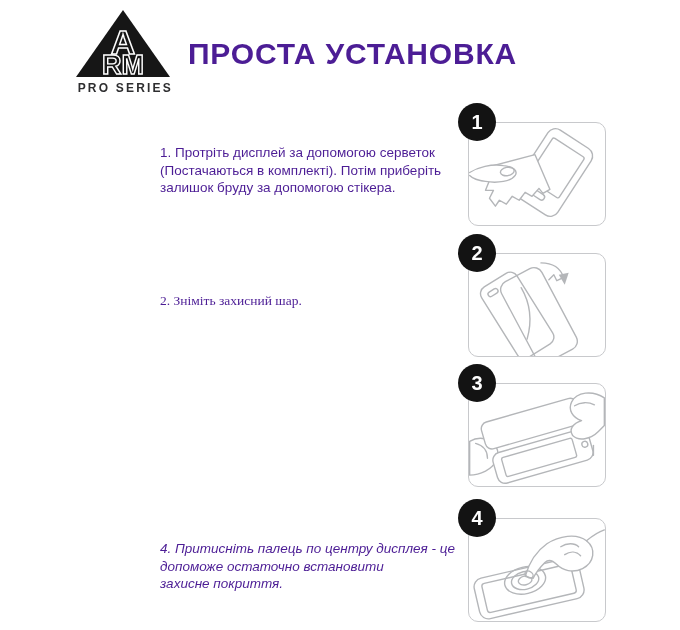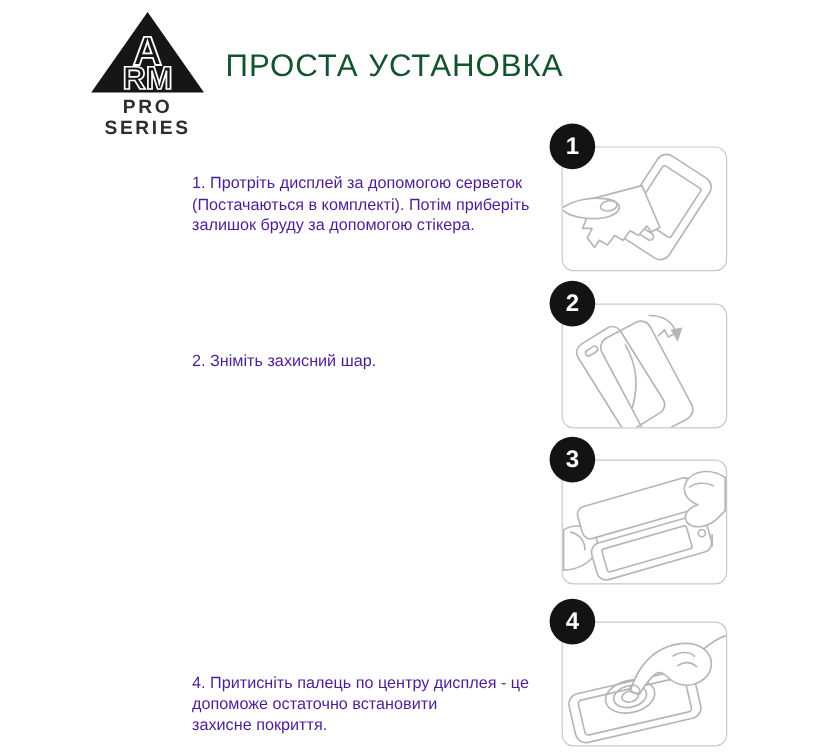--- a/index.html
+++ b/index.html
@@ -1,34 +1,34 @@
 <!DOCTYPE html>
 <html><head>
 <meta charset="utf-8">
 <style>
   html,body{margin:0;padding:0;background:#fff;}
   .page{position:relative;width:680px;height:630px;background:#ffffff;
         font-family:"Liberation Sans",sans-serif;overflow:hidden;}
 
   
   .logo-svg{position:absolute;left:74px;top:8px;}
-  .logo-series{position:absolute;left:73px;top:81px;width:100px;text-align:center;
-               font-size:16px;font-weight:bold;letter-spacing:2.2px;color:#2e2e30;}
+  .logo-series{position:absolute;left:73px;top:81px;width:100px;text-align:right;
+               font-size:12px;font-weight:bold;letter-spacing:2.2px;color:#2e2e30;}
 
   
-  .title{position:absolute;left:188px;top:42px;margin:0;font-size:26px;line-height:24px;
-         font-weight:normal;letter-spacing:0.8px;color:#14532d;}
+  .title{position:absolute;left:188px;top:42px;margin:0;font-size:30px;line-height:24px;
+         font-weight:bold;letter-spacing:0.8px;color:#4c1d95;}
 
   
   .step-text{position:absolute;left:160px;white-space:pre;font-size:13.5px;
              line-height:17.5px;color:#4c1d95;}
   #step-text-1{top:144px;}
-  #step-text-2{top:292px;}
+  #step-text-2{top:292px;font-family:Liberation Serif, serif;}
   #step-text-3{top:404px;}
-  #step-text-4{top:560px;}
+  #step-text-4{top:540px;font-style:italic;}
 
   
   .figure{position:absolute;left:468px;width:136px;height:102px;
           border:1.5px solid #c8c9cc;border-radius:10px;background:#fff;}
   #figure-1{top:122px;}
   #figure-2{top:253px;}
   #figure-3{top:383px;}
   #figure-4{top:518px;}
 
   .art{width:100%;height:100%;display:block;}

